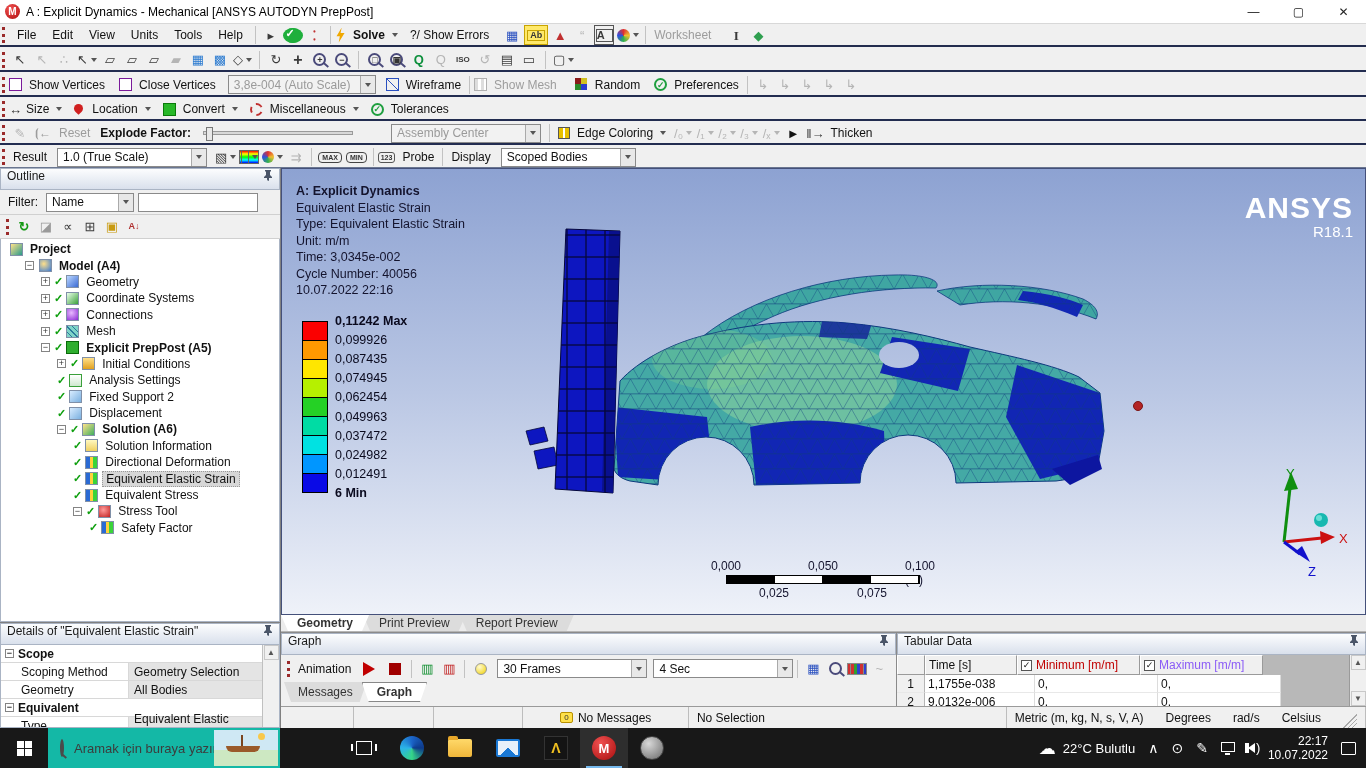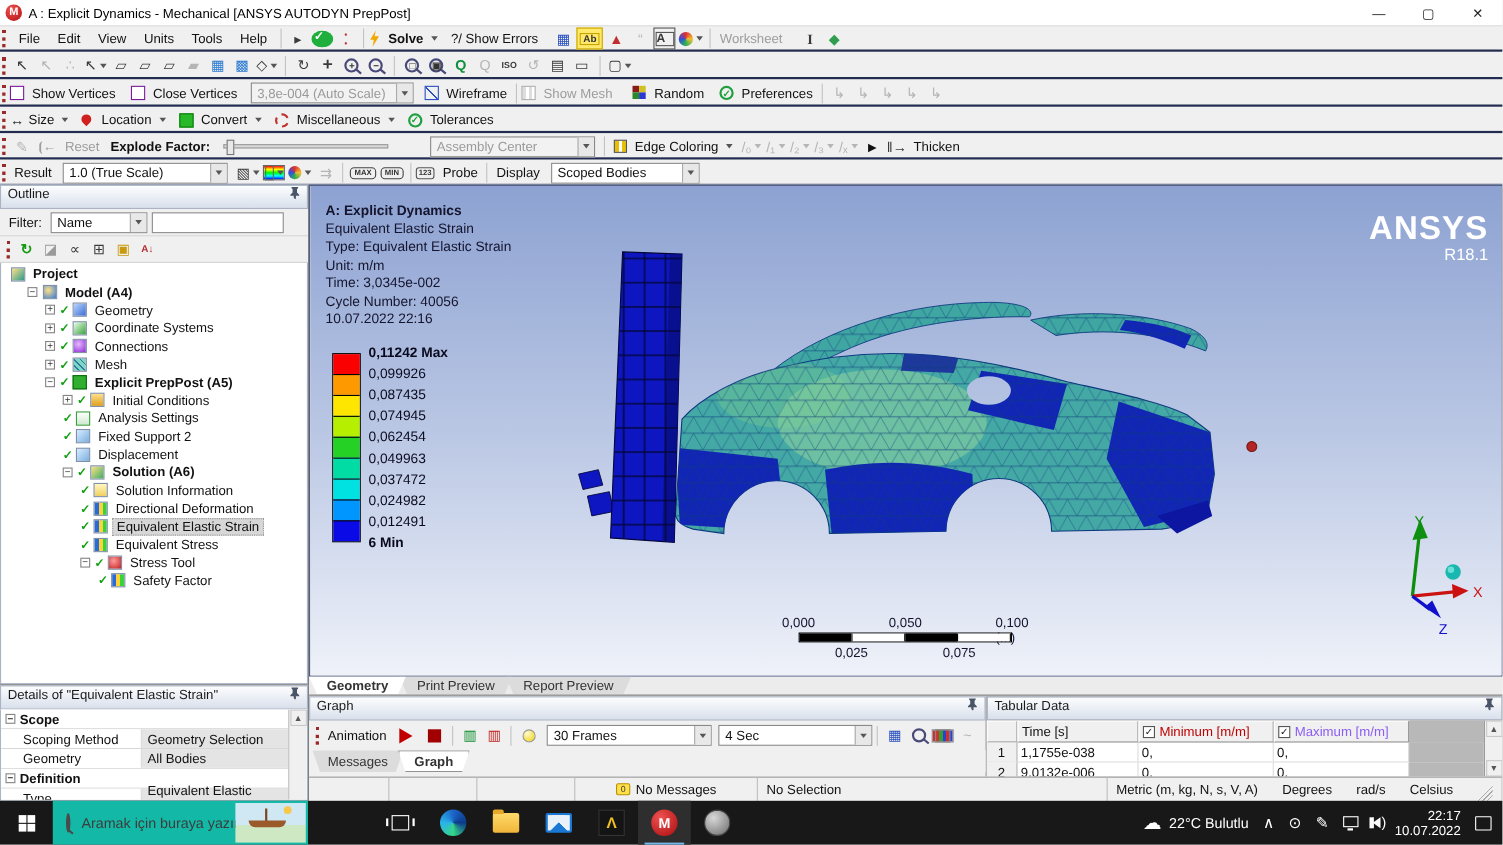--- a/index.html
+++ b/index.html
@@ -152,21 +152,21 @@
 .stop{width:12px;height:12px;background:#a00000;margin:0 6px}
 .bulb{width:12px;height:12px;border-radius:50%;background:radial-gradient(circle at 35% 30%,#fffad0,#f0d000);border:1px solid #999;margin:0 6px}
 #graph-tabs{height:20px;display:flex;align-items:stretch;padding-left:8px;background:#f0f0f0}
 .gtab{padding:0 14px;display:flex;align-items:center;background:#dcdcdc;clip-path:polygon(0 0,100% 0,calc(100% - 7px) 100%,7px 100%);margin-left:-5px;font-size:12px;color:#333}
 .gtab.active{background:#fff;font-weight:bold;border:1px solid #888;z-index:2}
 #tabular-panel{flex:1;display:flex;flex-direction:column;background:#b8b8b8}
 #ttable{flex:1;display:flex;overflow:hidden}
 #tcols{flex:1;overflow:hidden}
 .thead{display:flex;height:20px;background:#f0f0f0;font-size:12px}
 .thc{border:1px solid;border-color:#fff #9a9a9a #9a9a9a #fff;background:#f0f0f0;display:flex;align-items:center;padding:0 3px;white-space:nowrap}
-.h0{width:28px}.h1{width:110px}.h2{width:123px}.h3{width:123px}.hf{flex:1;background:#b8b8b8;border-color:#b8b8b8}
+.h0{width:28px}.h1{width:92px}.h2{width:123px}.h3{width:123px}.hf{flex:1;background:#b8b8b8;border-color:#b8b8b8}
 .cbx{width:11px;height:11px;border:1px solid #555;background:#fff;font-size:9px;line-height:9px;text-align:center;margin-right:4px;color:#111;flex:none}
 .minhdr{color:#c00000}.maxhdr{color:#8b5cf6}
 .trow{display:flex;height:18px;background:#fff;font-size:12px}
 .trc{border-right:1px solid #dcdcdc;border-bottom:1px solid #e8e8e8;display:flex;align-items:center;padding:0 3px}
 .trc.c0{width:28px;background:#f0f0f0;justify-content:center;border-right:1px solid #b5b5b5}
 .trc.c1{width:110px}.trc.c2{width:123px}.trc.c3{width:123px}.trc.cf{flex:1;background:#b8b8b8;border:none}
 #tscroll{width:17px;background:#f0f0f0;border-left:1px solid #9a9a9a;display:flex;flex-direction:column;justify-content:space-between;align-items:center}
 
 #statusbar{height:22px;background:#f0f0f0;border-top:1px solid #9a9a9a;display:flex;align-items:stretch;font-size:12px}
 .scell{border-right:1px solid #bdbdbd;display:flex;align-items:center;padding:0 8px;white-space:nowrap}
@@ -688,21 +688,21 @@
           <div class="drow">
             <span class="dkey">Scoping Method</span>
             <span class="dval">Geometry Selection</span>
           </div>
           <div class="drow">
             <span class="dkey">Geometry</span>
             <span class="dval">All Bodies</span>
           </div>
           <div class="drow dsec">
             <span class="dexp">−</span>
-            <span>Definition</span>
+            <span>Equivalent</span>
           </div>
           <div class="drow">
             <span class="dkey">Type</span>
             <span class="dval">Equivalent Elastic Strain</span>
           </div>
         </div>
       <div class="dscroll">
           <span class="sbtn">▲</span>
         </div>
     </div>

